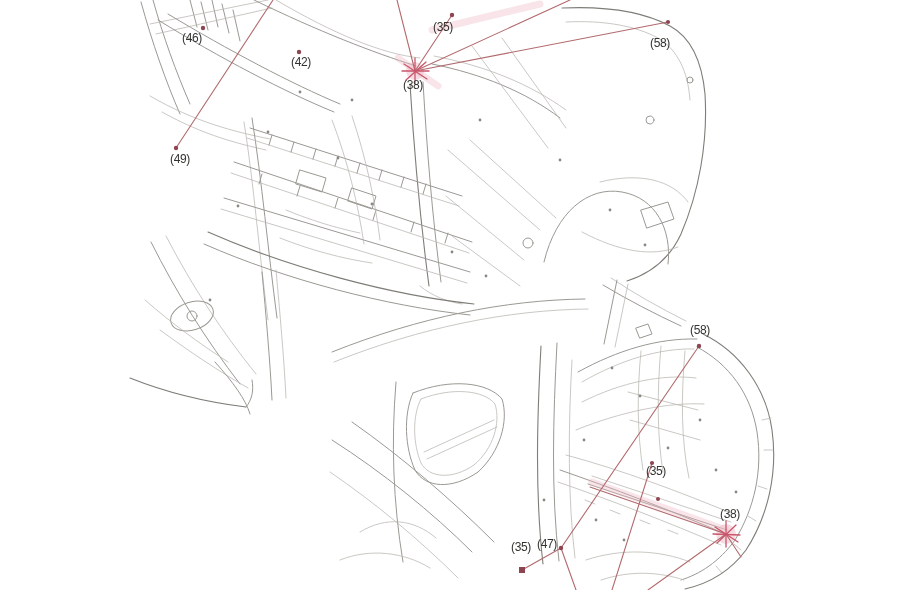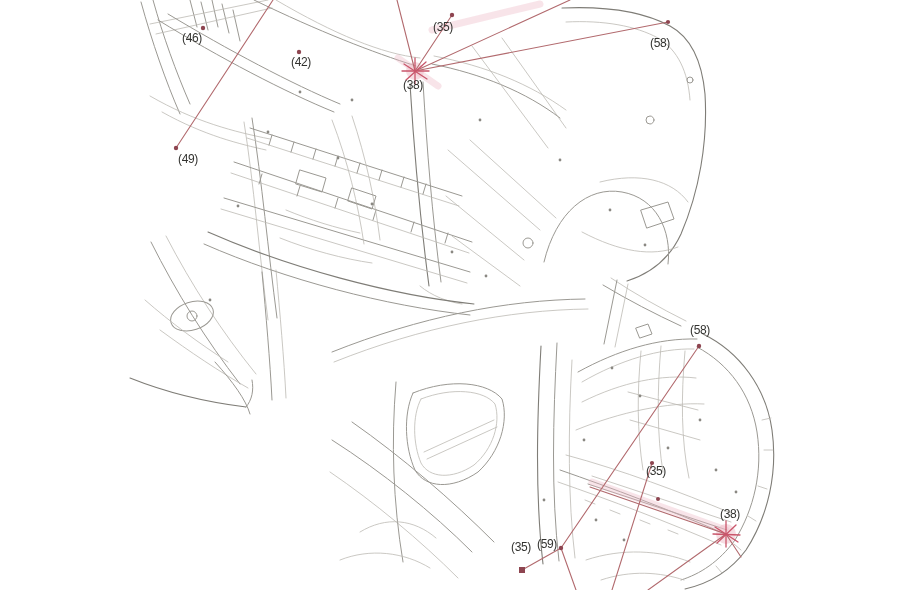--- a/index.html
+++ b/index.html
@@ -249,20 +249,20 @@
       <rect class="sq" x="519" y="567" width="6" height="6"></rect>
       <circle class="pt" cx="658" cy="499" r="2"></circle>
     </g>
   </svg>
 
   <span class="lbl" style="left:192px;top:38px">(46)</span>
   <span class="lbl" style="left:301px;top:62px">(42)</span>
   <span class="lbl" style="left:443px;top:27px">(35)</span>
   <span class="lbl" style="left:413px;top:85px">(38)</span>
   <span class="lbl" style="left:660px;top:43px">(58)</span>
-  <span class="lbl" style="left:188px;top:159px">(49)</span>
+  <span class="lbl" style="left:180px;top:159px">(49)</span>
 
   <span class="lbl" style="left:700px;top:330px">(58)</span>
   <span class="lbl" style="left:656px;top:471px">(35)</span>
   <span class="lbl" style="left:730px;top:514px">(38)</span>
   <span class="lbl" style="left:521px;top:547px">(35)</span>
-  <span class="lbl" style="left:547px;top:544px">(59)</span>
+  <span class="lbl" style="left:547px;top:544px">(47)</span>
 </div>
 
 </body></html>

